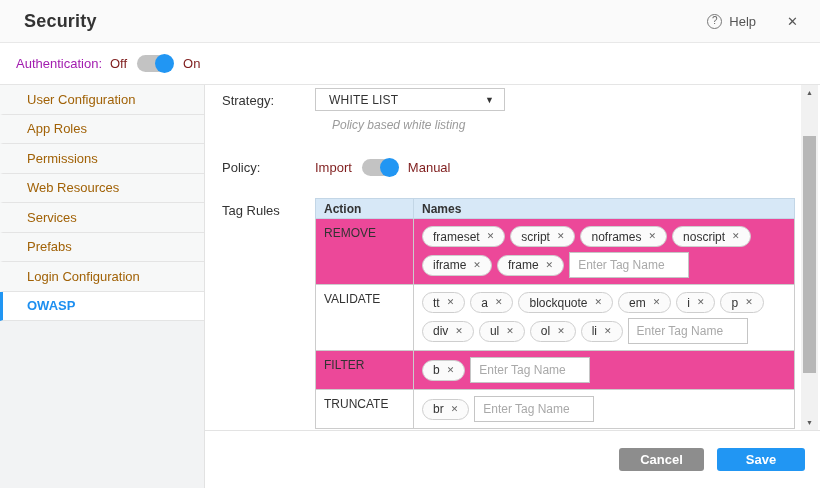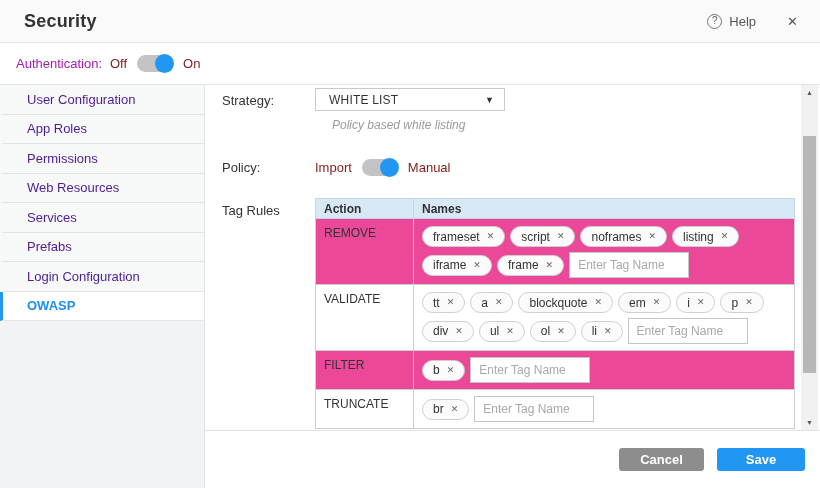--- a/index.html
+++ b/index.html
@@ -58,21 +58,21 @@
   
   .sidebar {
     width: 205px; flex: 0 0 205px;
     background: #f2f3f4; border-right: 1px solid #e2e2e2;
     display: flex; flex-direction: column;
   }
   .sb-item {
     height: 29.5px; flex: 0 0 29.5px;
     display: flex; align-items: center;
     padding-left: 24px;
-    font-size: 13px; color: #4c1d95;
+    font-size: 13px; color: #a16207;
     background: #f7f8f8;
     border-bottom: 1px solid #e4e4e4;
     border-left: 3px solid transparent;
     cursor: pointer;
   }
   .sb-item.selected {
     background: #fff;
     border-left: 3px solid #2196f3;
     color: #1d8ff0; font-weight: bold;
   }
@@ -266,21 +266,21 @@
               <span class="chip">
             <span class="chip-label">frameset</span>
             <span class="chip-x">✕</span>
           </span><span class="chip">
             <span class="chip-label">script</span>
             <span class="chip-x">✕</span>
           </span><span class="chip">
             <span class="chip-label">noframes</span>
             <span class="chip-x">✕</span>
           </span><span class="chip">
-            <span class="chip-label">listing</span>
+            <span class="chip-label">noscript</span>
             <span class="chip-x">✕</span>
           </span><span class="chip">
             <span class="chip-label">iframe</span>
             <span class="chip-x">✕</span>
           </span><span class="chip">
             <span class="chip-label">frame</span>
             <span class="chip-x">✕</span>
           </span><input class="tag-input" type="text" placeholder="Enter Tag Name" style="">
             </td>
           </tr>

